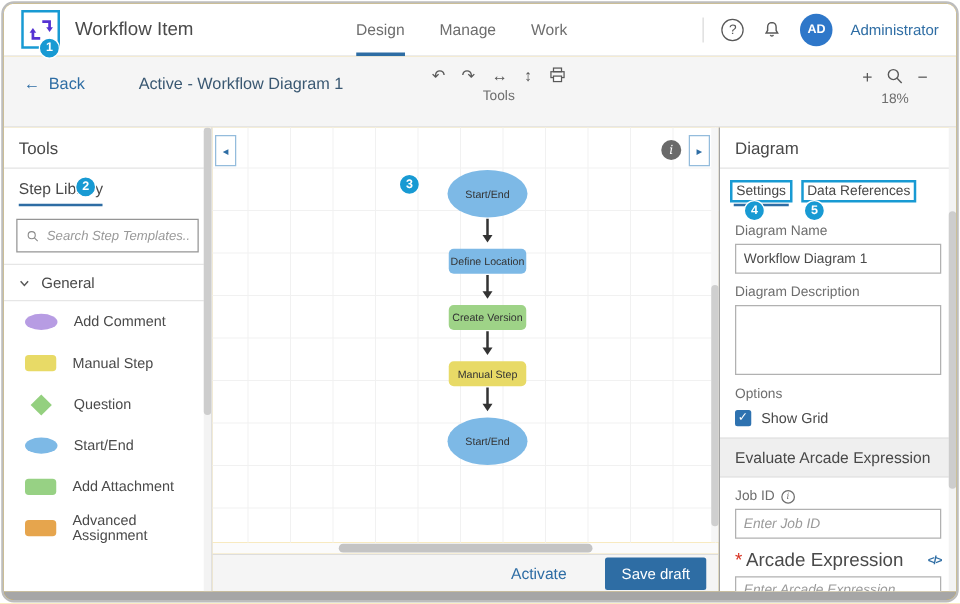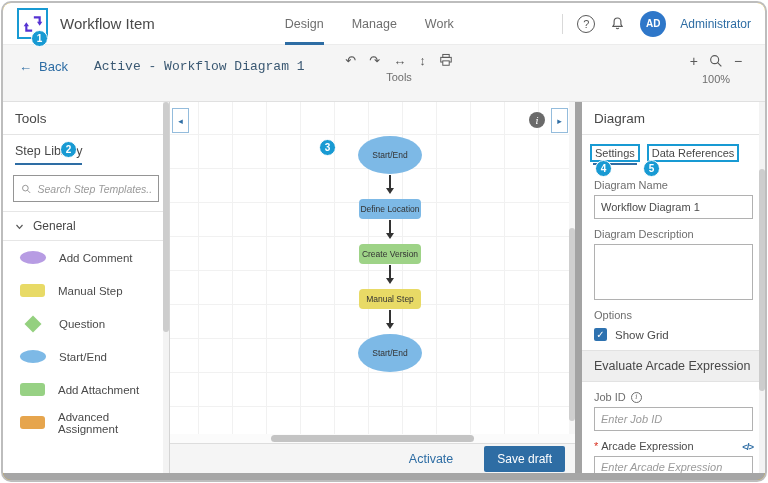--- a/index.html
+++ b/index.html
@@ -18,21 +18,21 @@
   .h-tab.active{ border-bottom-color:#2e6da4; }
   .header-right{ margin-left:auto; display:flex; align-items:center; gap:14px; }
   .v-divider{ width:1px; height:20px; background:#d9d9d9; }
   .help-icon{ width:18px; height:18px; border:1.5px solid #595959; border-radius:50%; color:#595959; font-size:11px; display:flex; align-items:center; justify-content:center; }
   .avatar{ width:26px; height:26px; border-radius:50%; background:#2e77c9; color:#fff; font-size:10px; font-weight:bold; display:flex; align-items:center; justify-content:center; }
   .user-name{ font-size:12px; color:#2e6da4; }
   
   .subheader{ height:57px; flex:0 0 57px; background:#f5f5f5; border-bottom:1px solid #e0e0e0; position:relative; }
   .sub-left{ position:absolute; left:16px; top:14px; display:flex; align-items:center; gap:9px; }
   .back-link{ color:#2e6da4; font-size:13px; display:flex; gap:7px; align-items:center; cursor:pointer; }
-  .breadcrumb{ color:#3a5872; font-size:13px; margin-left:17px;font-family:Liberation Mono, monospace; }
+  .breadcrumb{ color:#3a5872; font-size:13px; margin-left:34px; }
   .tools-cluster{ position:absolute; left:340px; top:8px; width:112px; text-align:center; }
   .tools-icons{ display:flex; gap:13px; justify-content:center; color:#595959; font-size:13px; align-items:center; }
   .tool-btn{ cursor:pointer; line-height:1; }
   .caption{ font-size:11px; color:#6e6e6e; margin-top:4px; }
   .zoom-cluster{ position:absolute; right:14px; top:8px; width:70px; text-align:center; }
   .zoom-icons{ display:flex; gap:10px; justify-content:center; align-items:center; color:#595959; font-size:14px; }
   
   .main{ flex:1; display:flex; min-height:0; }
   
   .left-panel{ width:167px; flex:0 0 167px; border-right:1px solid #d4d4d4; position:relative; background:#fff; overflow:hidden; }
@@ -67,37 +67,37 @@
   .flow-arrow{ width:1.5px; height:17px; background:#333; position:relative; margin:1px 0 7px; }
   .flow-arrow::after{ content:""; position:absolute; left:-3.3px; bottom:-6px; border:4px solid transparent; border-top:6px solid #333; }
   .canvas-hscroll{ height:9px; flex:0 0 9px; background:#fbfbfb; position:relative; }
   .canvas-hscroll .hthumb{ position:absolute; top:1px; left:25%; width:50%; height:7px; background:#c4c4c4; border-radius:4px; }
   .canvas-vscroll{ position:absolute; right:0; top:0; bottom:0; width:6px; background:#f6f6f6; }
   .canvas-vscroll .vthumb{ position:absolute; top:38%; height:58%; width:6px; background:#cfcfcf; border-radius:3px; }
   .canvas-footer{ height:30px; flex:0 0 30px; background:#f5f5f5; border-top:1px solid #ddd; display:flex; align-items:center; justify-content:flex-end; gap:31px; padding-right:10px; }
   .activate-link{ color:#2e6da4; font-size:12.5px; cursor:pointer; }
   .save-btn{ background:#2e6da4; color:#fff; border:none; font-size:12px; font-family:inherit; padding:0 13px; height:26px; border-radius:2px; cursor:pointer; }
   
-  .right-panel{ width:190px; flex:0 0 190px; border-left:7px solid #a3a3a3; background:#fff; position:relative; overflow:hidden; }
+  .right-panel{ width:190px; flex:0 0 190px; border-left:1px solid #a3a3a3; background:#fff; position:relative; overflow:hidden; }
   .rp-title{ padding:9px 12px 8px; font-size:13.5px; color:#484848; border-bottom:1px solid #e4e4e4; }
   .rp-tabs{ display:flex; gap:7px; padding:9px 8px 8px; }
   .rp-tab{ border:2px solid #189ad3; padding:1px 3px; font-size:11px; color:#484848; cursor:pointer; position:relative; white-space:nowrap; }
   .rp-tab.active::after{ content:""; position:absolute; left:1px; right:1px; bottom:-5px; height:2px; background:#2e6da4; }
   .rp-label{ font-size:11px; color:#6e6e6e; margin:9px 12px 4px; display:flex; align-items:center; gap:5px; }
   .rp-input{ display:block; margin:0 12px; width:calc(100% - 24px); height:24px; border:1px solid #b1b1b1; font-size:11px; color:#4a4a4a; padding:0 6px; font-family:inherit; background:#fff; }
   .rp-input::placeholder, .rp-textarea::placeholder{ color:#9a9a9a; font-style:italic; }
   .rp-textarea{ display:block; margin:0 12px; width:calc(100% - 24px); border:1px solid #b1b1b1; font-size:11px; color:#4a4a4a; padding:4px 6px; font-family:inherit; resize:none; background:#fff; }
   .checkbox-row{ display:flex; align-items:center; gap:8px; margin:7px 12px; cursor:pointer; }
   .checkbox{ width:13px; height:13px; background:#2e72b0; border-radius:2px; color:#fff; font-size:10px; line-height:13px; text-align:center; }
   .cb-label{ font-size:11.5px; color:#4a4a4a;text-align:right; }
   .rp-section{ margin-top:9px; background:#efefef; border-top:1px solid #e2e2e2; border-bottom:1px solid #e2e2e2; padding:8px 12px; font-size:12.5px; color:#484848; }
   .mini-info{ width:11px; height:11px; border:1px solid #6e6e6e; border-radius:50%; font-size:7px; color:#6e6e6e; display:inline-flex; align-items:center; justify-content:center; font-style:italic; font-family:"DejaVu Serif", serif; }
   .arcade-row{ display:flex; justify-content:space-between; align-items:center; margin:9px 12px 4px; }
   .req{ color:#d83020; margin-right:3px; }
-  .lbl-dark{ font-size:11px; color:#4a4a4a;text-align:right; }
+  .lbl-dark{ font-size:15px; color:#4a4a4a;text-align:right; }
   .code-icon{ color:#2e6da4; font-size:9.5px; font-weight:bold; cursor:pointer; letter-spacing:-1px; }
   
   .bottom-bar{ height:7px; flex:0 0 7px; background:#a6a6a6; }
   
   .badge{ position:absolute; width:17px; height:17px; border-radius:50%; background:#189ad3; border:1.5px solid #fff; color:#fff; font-size:10px; font-weight:bold; display:flex; align-items:center; justify-content:center; z-index:9; }
   .b1{ left:28px; top:27px; } .b2{ left:57px; top:138px; } .b3{ left:316px; top:136px; }
   .b4{ left:592px; top:157px; } .b5{ left:640px; top:157px; }
   svg{ display:block; }
 </style>
 </head>
@@ -156,21 +156,21 @@
     </div>
     <div class="zoom-cluster">
       <div class="zoom-icons">
         <span class="tool-btn">+</span>
         <svg width="16" height="16" viewBox="0 0 24 24" style="cursor:pointer">
           <circle cx="10" cy="10" r="6" fill="none" stroke="#595959" stroke-width="1.7"></circle>
           <line x1="14.5" y1="14.5" x2="20" y2="20" stroke="#595959" stroke-width="1.7"></line>
         </svg>
         <span class="tool-btn">−</span>
       </div>
-      <div class="caption">100%</div>
+      <div class="caption">18%</div>
     </div>
   </div>
 
   <div class="main">
 
     <div class="left-panel">
       <div class="lp-title">Tools</div>
       <div class="lp-tab">Step Library</div>
       <div class="lp-search">
         <svg width="12" height="12" viewBox="0 0 24 24">

